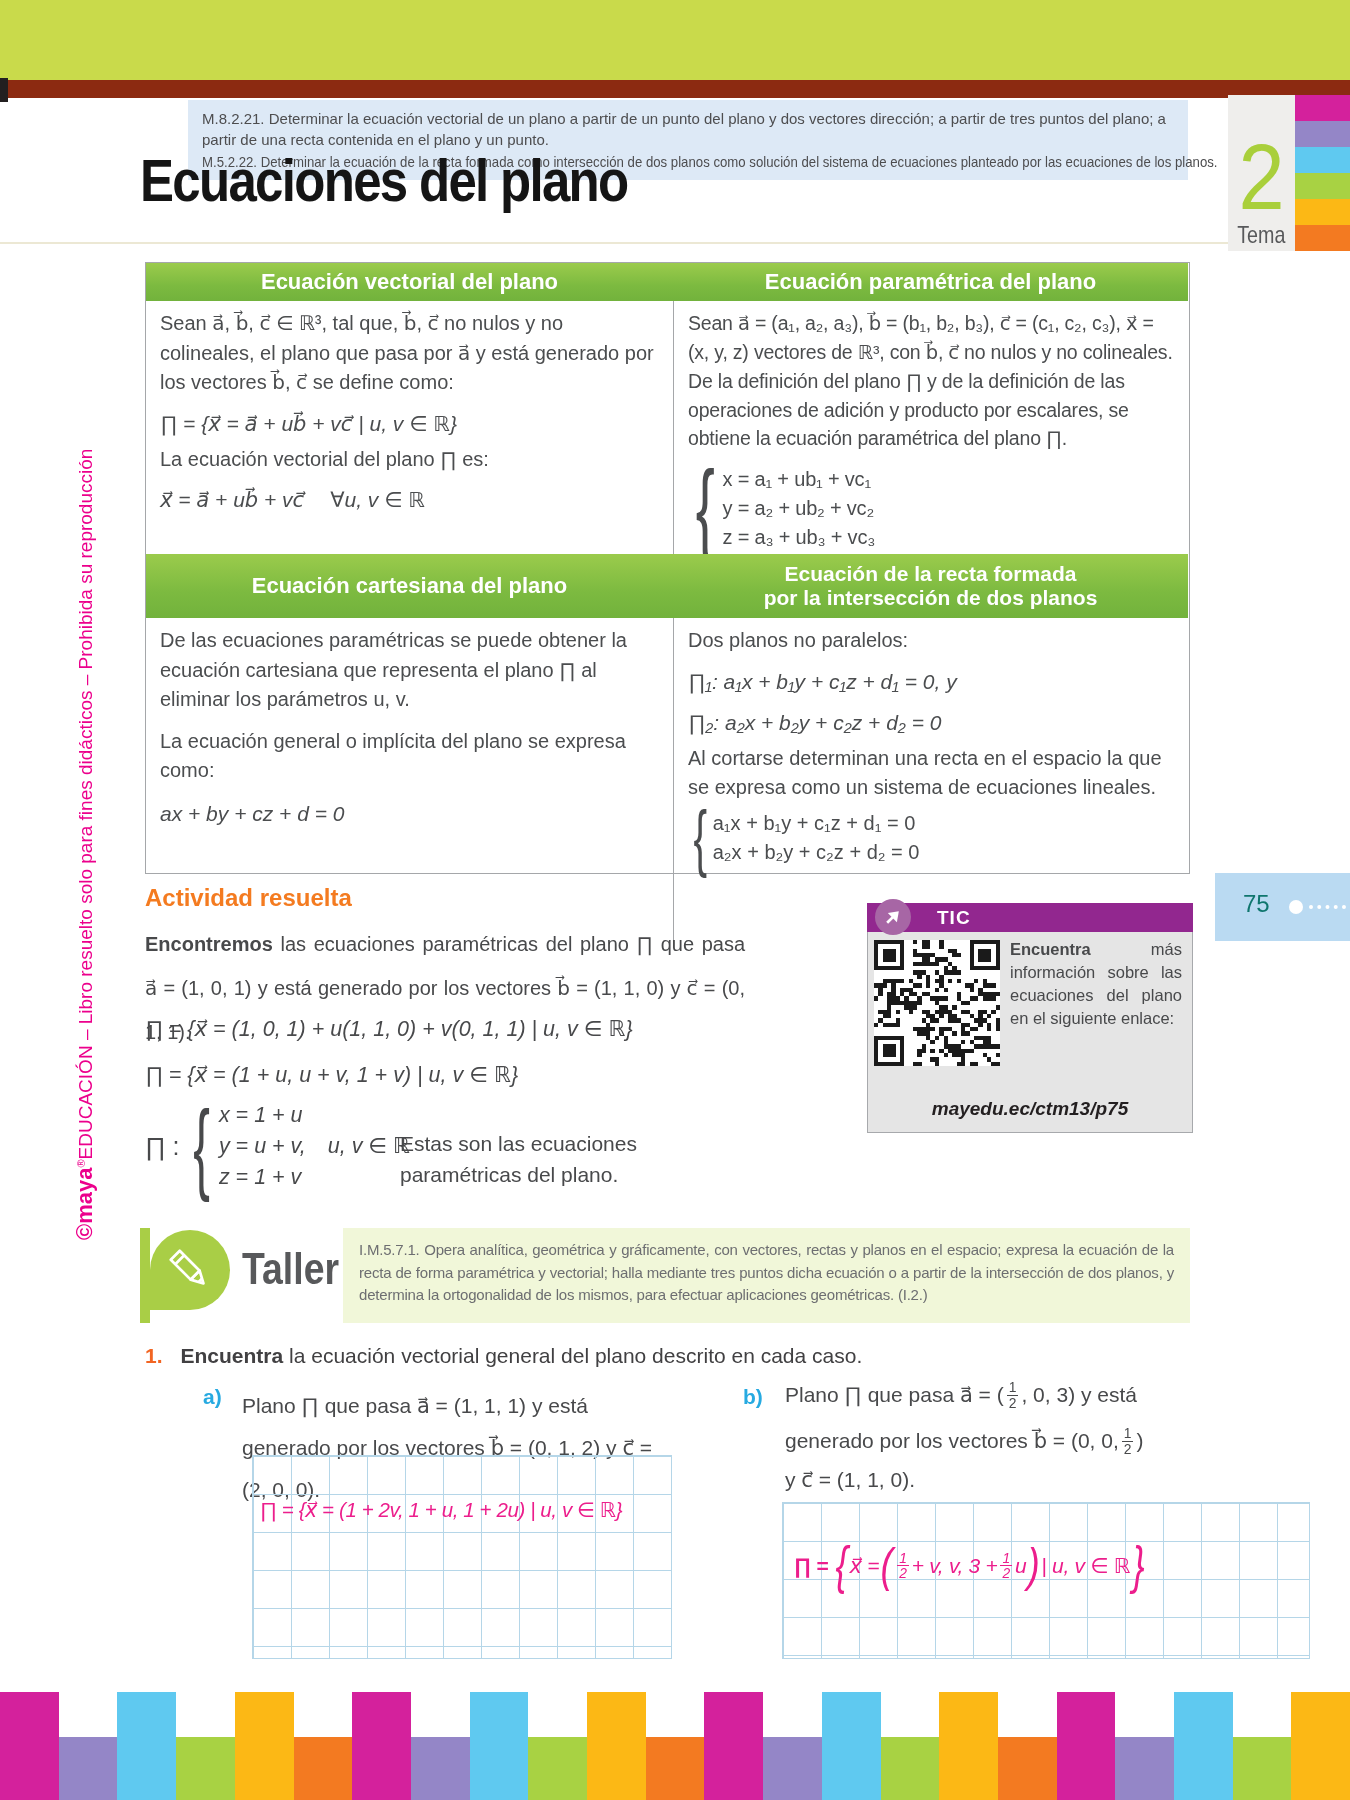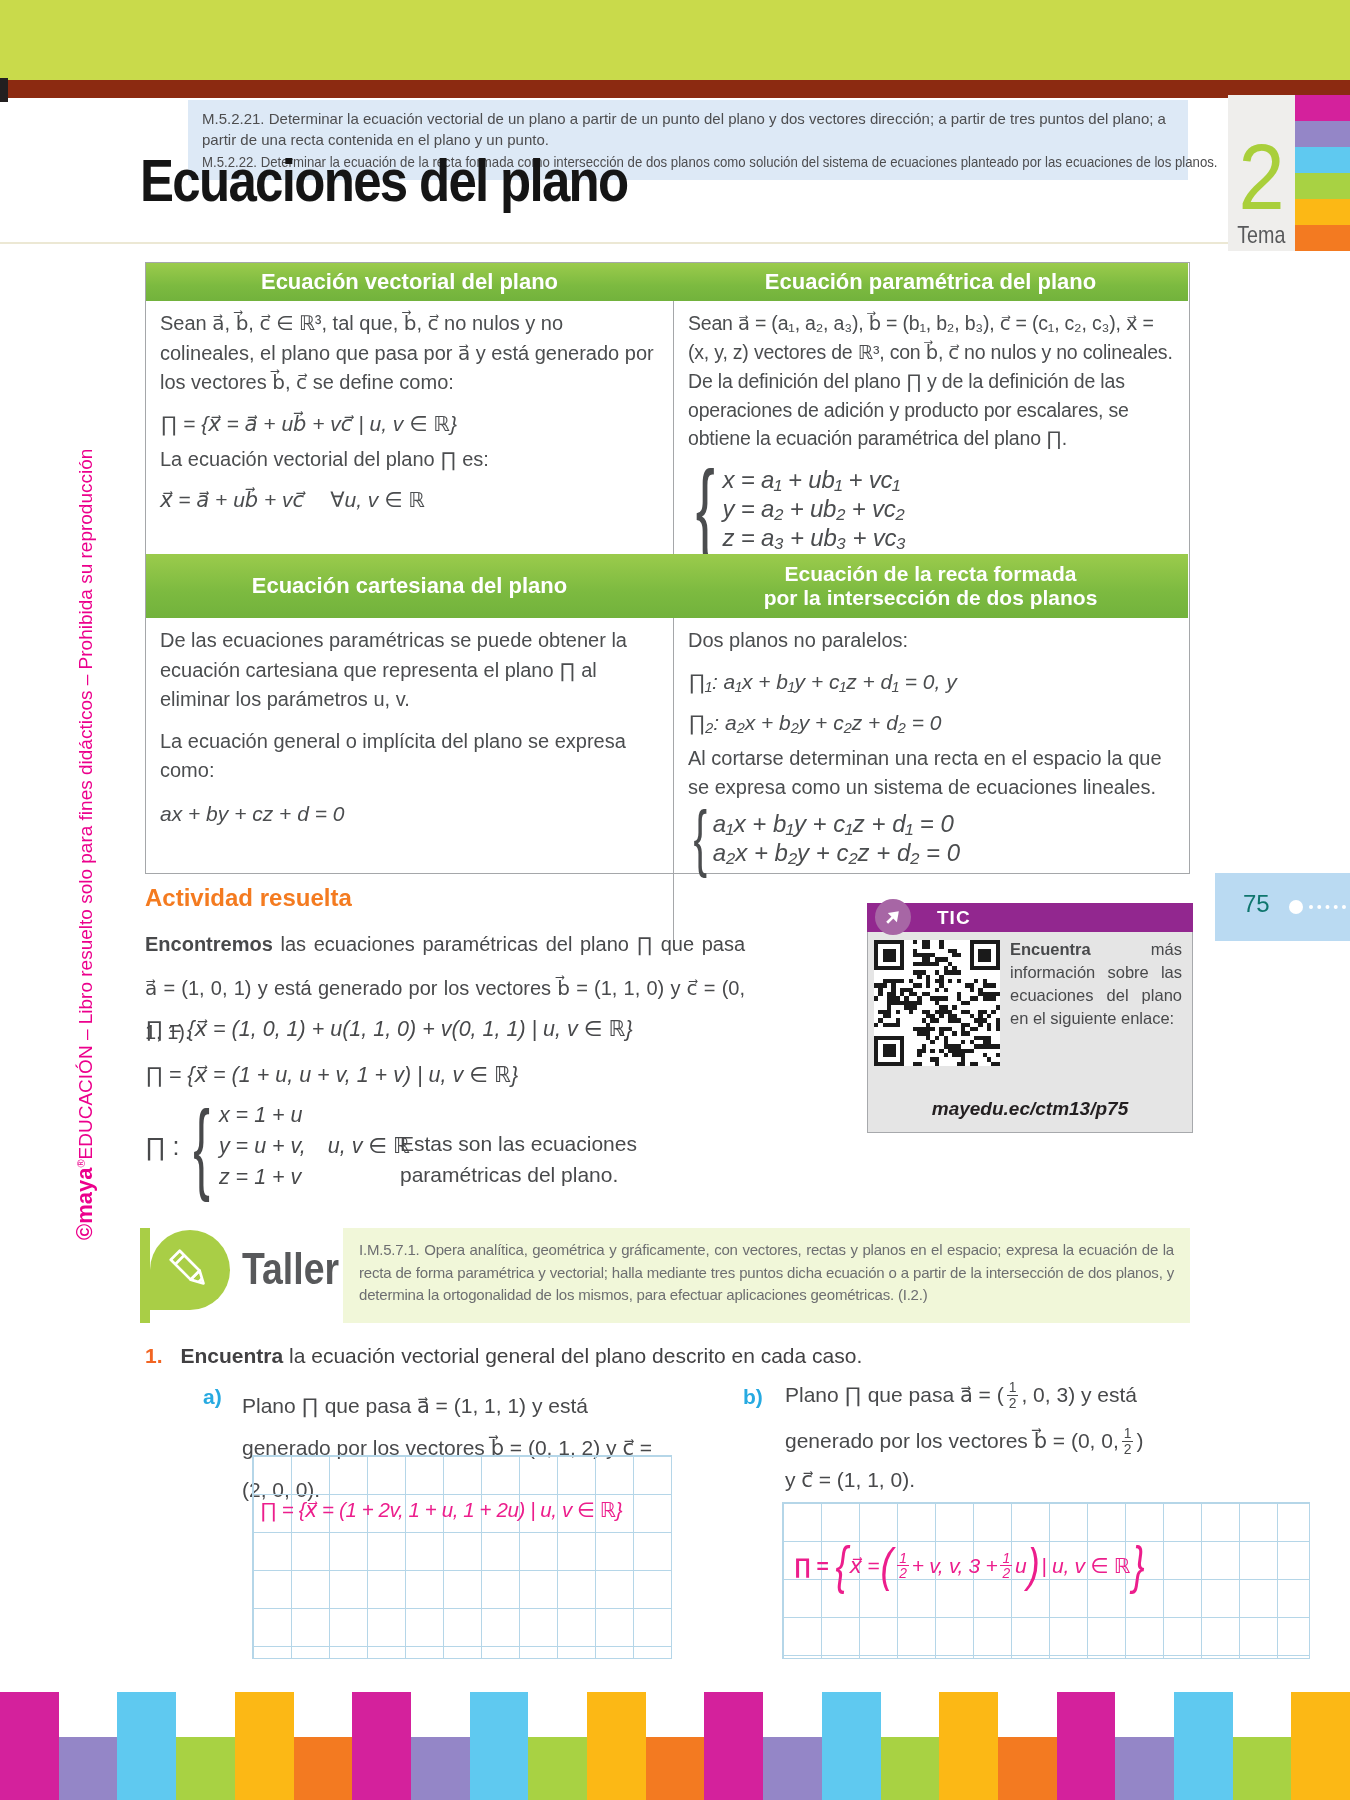--- a/index.html
+++ b/index.html
@@ -36,21 +36,21 @@
   .cell.right{border-left:1.5px solid #a5a7aa;}
   .th{position:absolute;box-sizing:border-box;display:flex;align-items:center;justify-content:center;
       text-align:center;color:#fff;font-weight:bold;font-size:22px;line-height:1.15;
       background:linear-gradient(180deg,#9bcb4c 0%,#7cba40 60%,#72b23c 100%);}
   .cellp{margin:0 0 8px;}
   .m{}
   .eq{font-style:italic;font-size:21px;margin:10px 0 6px;}
   .forall{margin-left:26px;}
   .sys{display:flex;align-items:center;margin-top:2px;}
   .sys .brace{font-weight:300;transform:scaleX(.55);transform-origin:center;line-height:.9;}
-  .sys .lines div{font-style:italic;font-size:24px;line-height:29px;}
+  .sys .lines div{font-size:20px;line-height:29px;}
   .b3{font-size:104px;}
   .b2{font-size:74px;}
 
   
   .act-head{position:absolute;left:145px;top:884px;font-size:24px;font-weight:bold;color:#f47b20;}
   .act-intro{position:absolute;left:145px;top:922px;width:600px;font-size:20px;line-height:44px;
              text-align:justify;color:#48494b;}
   .act-eq1{position:absolute;left:145px;top:1016px;}
   .act-eq2{position:absolute;left:145px;top:1062px;}
   .acteq{font-style:italic;font-size:21.5px;color:#48494b;}
@@ -142,21 +142,21 @@
 <body>
 
 <div class="page">
 
   <div class="band-green"></div>
   <div class="band-maroon"></div>
   <div class="band-tab"></div>
   <div class="rule"></div>
 
   <div class="objectives">
-    <p class="obj1">M.5.2.21. Determinar la ecuación vectorial de un plano a partir de un punto del plano y dos vectores dirección; a partir de tres puntos del plano; a partir de una recta contenida en el plano y un punto.</p>
+    <p class="obj1">M.8.2.21. Determinar la ecuación vectorial de un plano a partir de un punto del plano y dos vectores dirección; a partir de tres puntos del plano; a partir de una recta contenida en el plano y un punto.</p>
     <p class="obj2">M.5.2.22. Determinar la ecuación de la recta formada como intersección de dos planos como solución del sistema de ecuaciones planteado por las ecuaciones de los planos.</p>
   </div>
 
   <div class="title">Ecuaciones del plano</div>
   <div class="tema-box">
     <div class="tema-num">2</div>
     <div class="tema-label">Tema</div>
   </div>
   <div class="tema-stripes">
     <div class="mag"></div>

